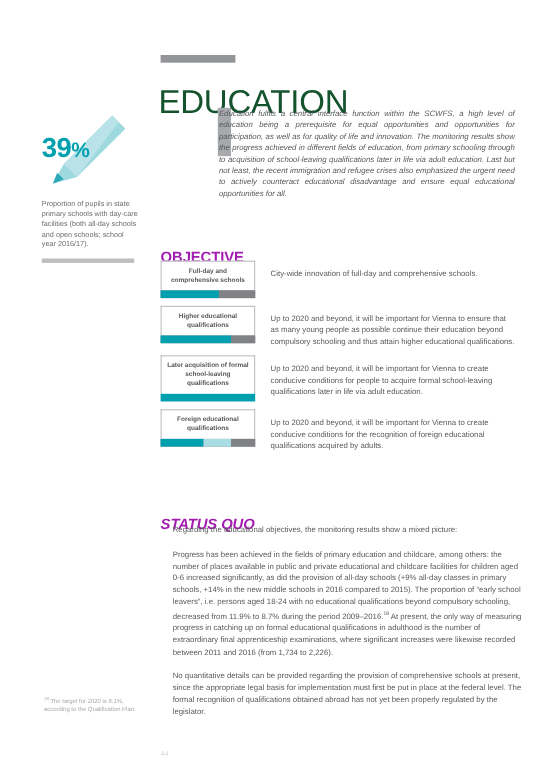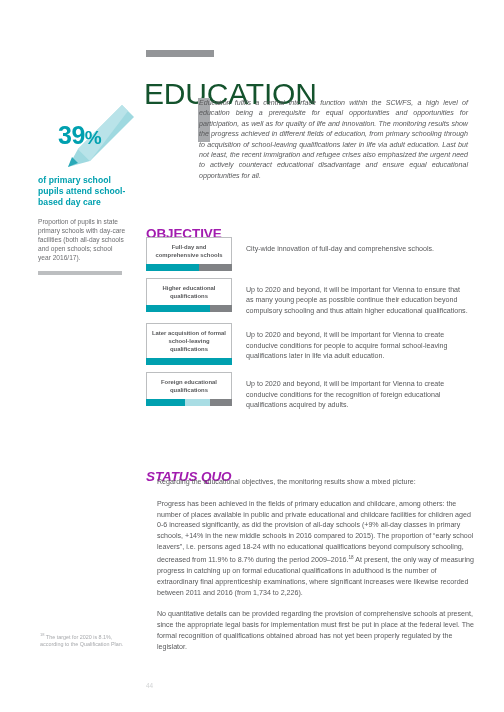--- a/index.html
+++ b/index.html
@@ -27,21 +27,20 @@
     position: absolute;
     left: 38px;
     top: 95px;
     width: 88px;
   }
 
   .stat-graphic {
     position: relative;
     height: 78px;
     width: 88px;
-    margin-left: 20px;
   }
   .pencil {
     position: absolute;
     left: 2px;
     top: 6px;
     width: 74px;
     height: 66px;
   }
   .stat-number {
     position: absolute;
@@ -239,21 +238,20 @@
     <div class="stat-graphic">
       <svg class="pencil" viewBox="0 0 74 66">
         <polygon points="30,60 18,48 62,4 74,16" fill="#9fd9e0"></polygon>
         <polygon points="30,60 18,48 62,4 68,10" fill="#b9e3e9"></polygon>
         <polygon points="18,48 30,60 8,66" fill="#9fd9e0"></polygon>
         <polygon points="8,66 12,56 18,62" fill="#2aa9b8"></polygon>
       </svg>
       <div class="stat-number"><span>39</span><span class="pct">%</span></div>
     </div>
 
-    <div class="sidebar-headline">of primary school pupils attend school-based day care</div>
     <div class="sidebar-desc">Proportion of pupils in state primary schools with day-care facilities (both all-day schools and open schools; school year 2016/17).</div>
     <div class="sidebar-rule"></div>
   </div>
 
   <div class="footnote">
     <sup>18</sup><span> The target for 2020 is 8.1%, according to the Qualification Plan.</span>
   </div>
 
   <div class="main">
 

